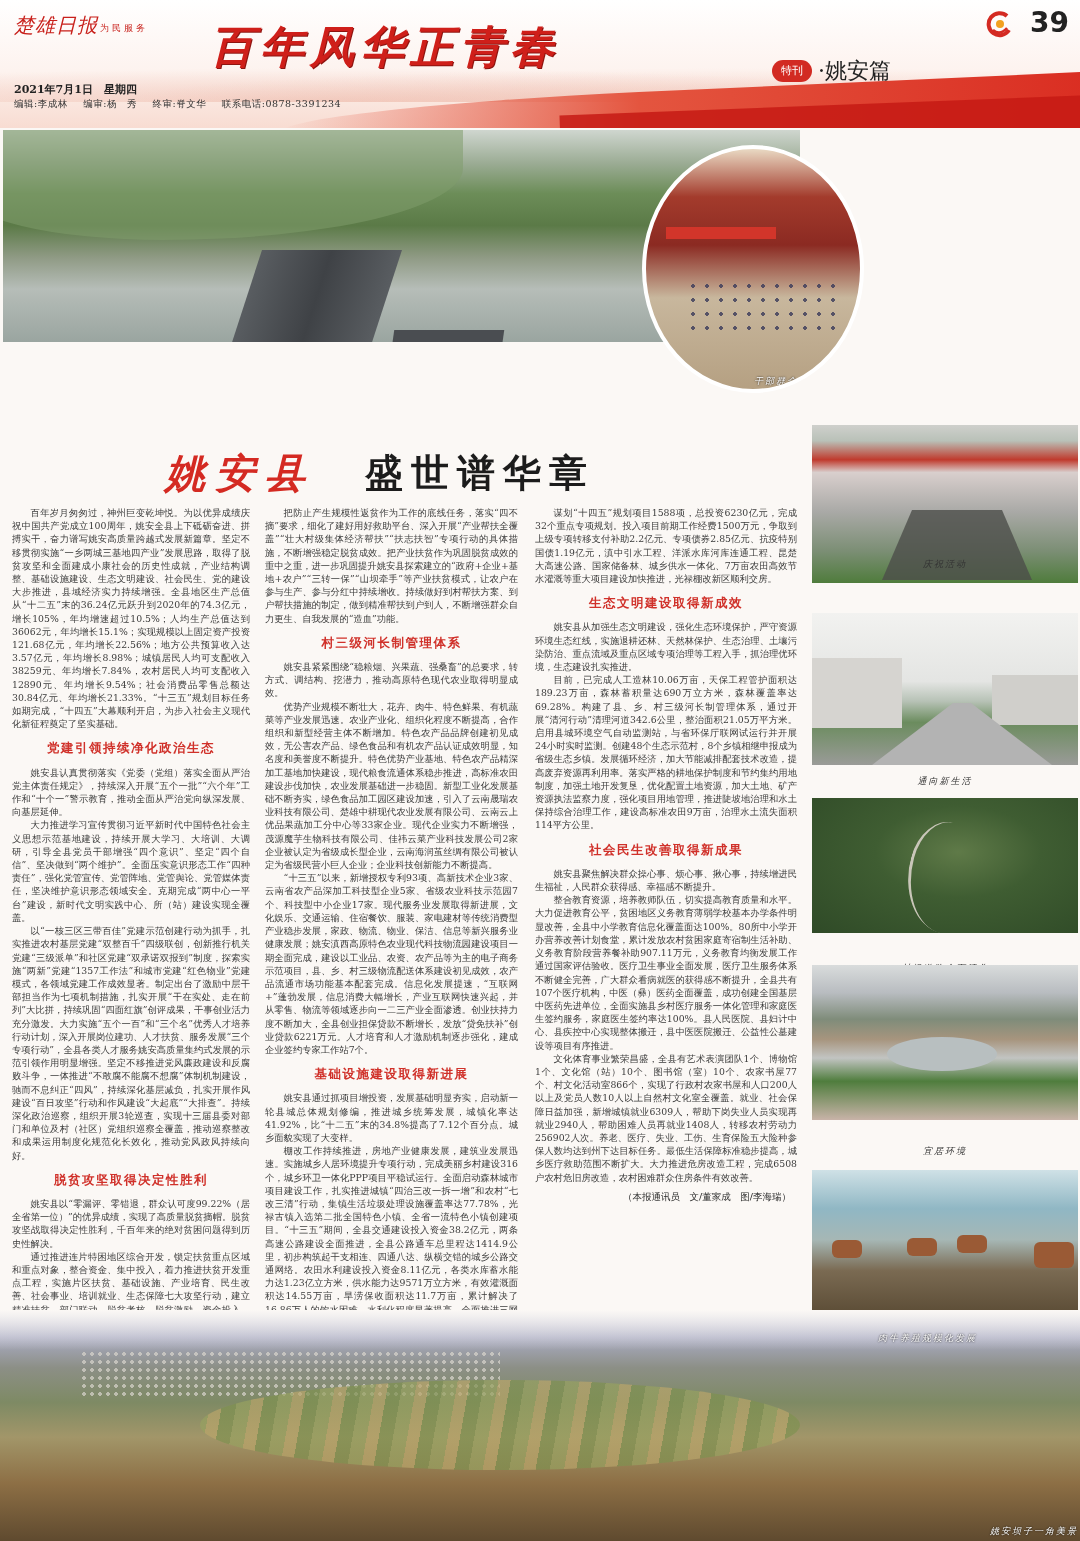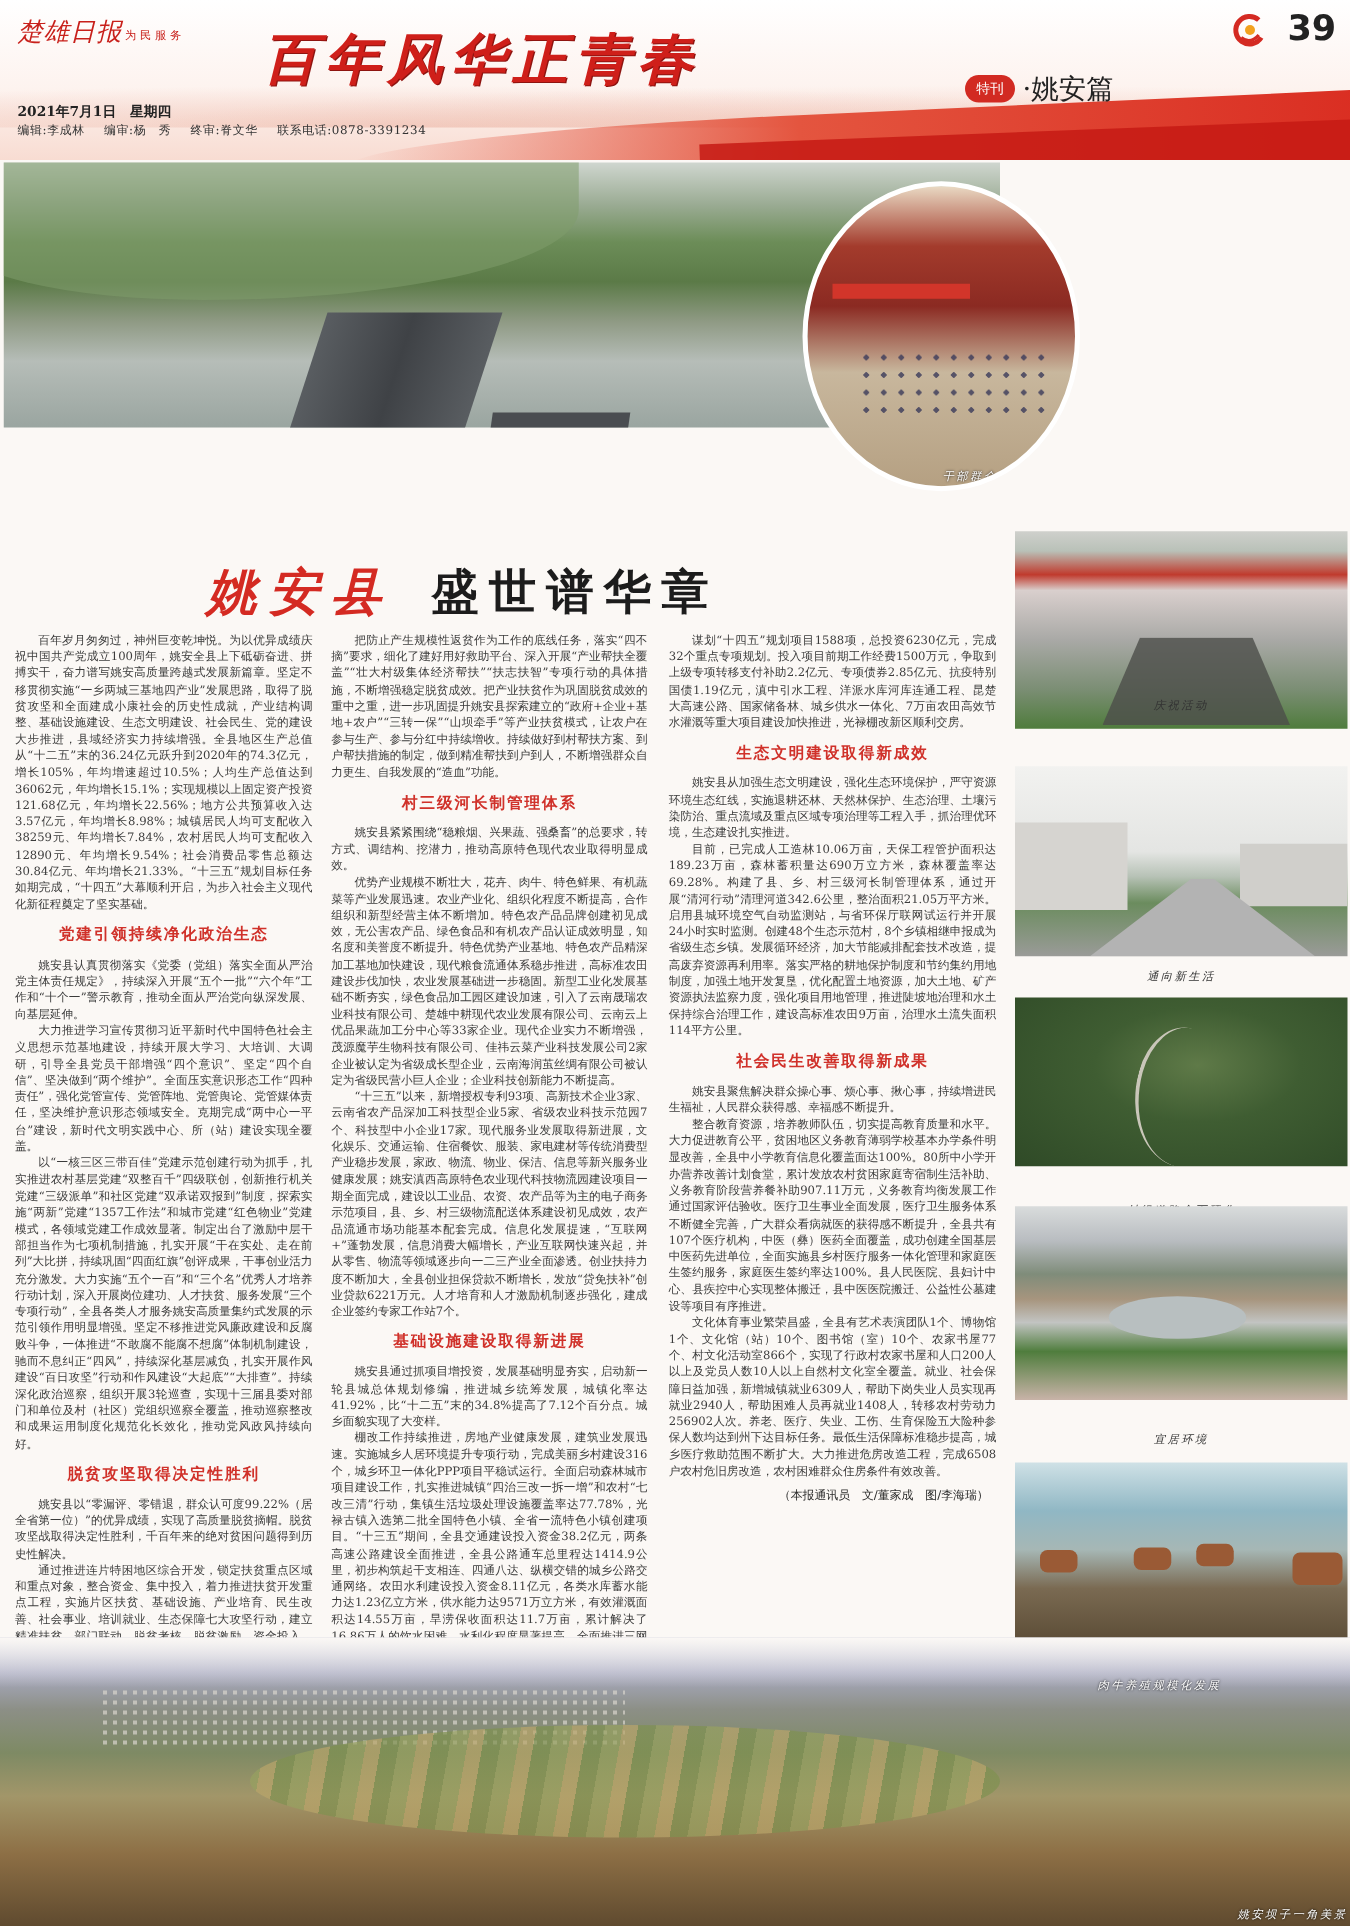--- a/index.html
+++ b/index.html
@@ -54,30 +54,30 @@
   .caption-overlay { position: absolute; font-size: 9px; color: #fff; letter-spacing: 2px; text-shadow: 0 0 2px #000; font-style: italic; }
 
   .circle-photo { position: absolute; left: 642px; top: 145px; width: 222px; height: 248px; border-radius: 50%;
     border: 4px solid #fff; overflow: hidden;
     background: linear-gradient(180deg, #e9d9c3 0%, #a33b2c 20%, #8b2a22 40%, #c8b79d 62%, #b5a082 100%); }
   .circle-photo .banner { position: absolute; left: 20px; top: 78px; width: 110px; height: 12px; background: #d2352a; }
   .circle-photo .crowd { position: absolute; left: 40px; top: 130px; width: 150px; height: 60px;
     background: radial-gradient(circle, #3a3a5a 20%, transparent 21%) 0 0/14px 14px; opacity: .8; }
 
   
-  .headline { position: absolute; left: 165px; top: 448px; height: 50px; display: flex; align-items: center; }
+  .headline { position: absolute; left: 165px; top: 448px; height: 50px; display: flex; align-items: center; gap: 20px; }
   .headline .county { font-family: "DejaVu Serif", serif; font-size: 40px; font-weight: bold; font-style: italic;
     color: #d42a22; letter-spacing: 10px; }
   .headline .slogan { font-family: "DejaVu Sans", sans-serif; font-size: 38px; font-weight: bold; color: #1c1c1c;
     margin-left: 30px; letter-spacing: 8px; }
 
   
   .col { position: absolute; top: 506px; font-size: 9.3px; line-height: 13.2px; color: #3b3b3b; text-align: justify; }
   .col p { text-indent: 2em; }
-  .col h2 { font-family: Liberation Mono, monospace; font-size: 12.5px; font-weight: bold; color: #d0312a;
+  .col h2 { font-family: Liberation Serif, serif; font-size: 12.5px; font-weight: bold; color: #d0312a;
     text-align: center; letter-spacing: 1.5px; margin: 12px 0 10px; text-indent: 0; }
   .col1 { left: 12px; width: 238px; }
   .col2 { left: 265px; width: 253px; }
   .col3 { left: 535px; width: 262px; }
   .byline { text-align: right; font-family: "DejaVu Sans", sans-serif; font-size: 9.5px; color: #2a2a2a;
     margin-top: 6px; padding-right: 6px; }
 
   
   .side-photo { position: absolute; left: 812px; width: 266px; overflow: hidden; }
   .side-caption { position: absolute; left: 812px; width: 266px; text-align: center; font-size: 9px;
@@ -220,15 +220,15 @@
   <div class="cow" style="left:20px; top:70px;"></div>
   <div class="cow" style="left:95px; top:68px;"></div>
   <div class="cow" style="left:145px; top:65px;"></div>
   <div class="cow" style="left:222px; top:72px; width:40px; height:26px;"></div>
 </div>
 
 <div class="panorama">
   <div class="town"></div>
   <div class="fields"></div>
   <div class="fade"></div>
-  <div class="caption-overlay" style="left:878px; top:32px; color:#fff;">肉牛养殖规模化发展</div>
+  <div class="caption-overlay" style="left:878px; top:22px; color:#fff;">肉牛养殖规模化发展</div>
   <div class="caption-overlay" style="left:990px; top:215px;">姚安坝子一角美景</div>
 </div>
 
 </body></html>

